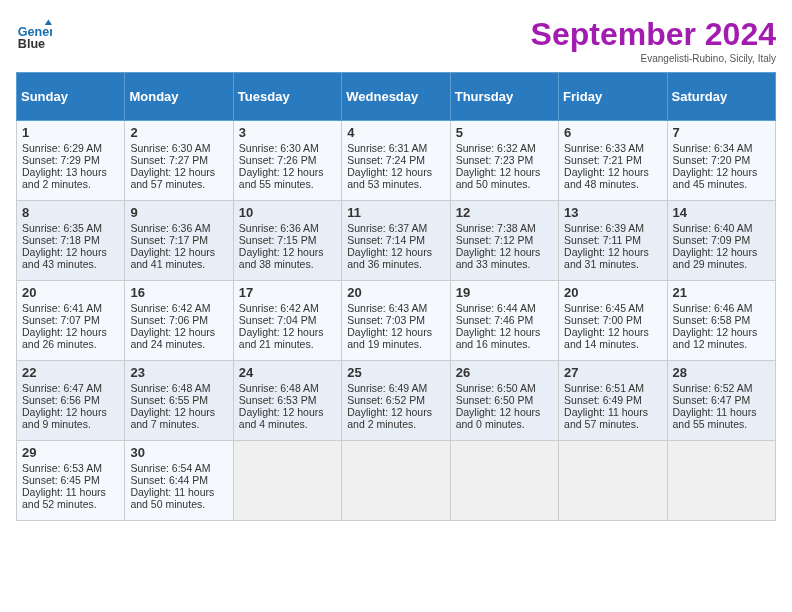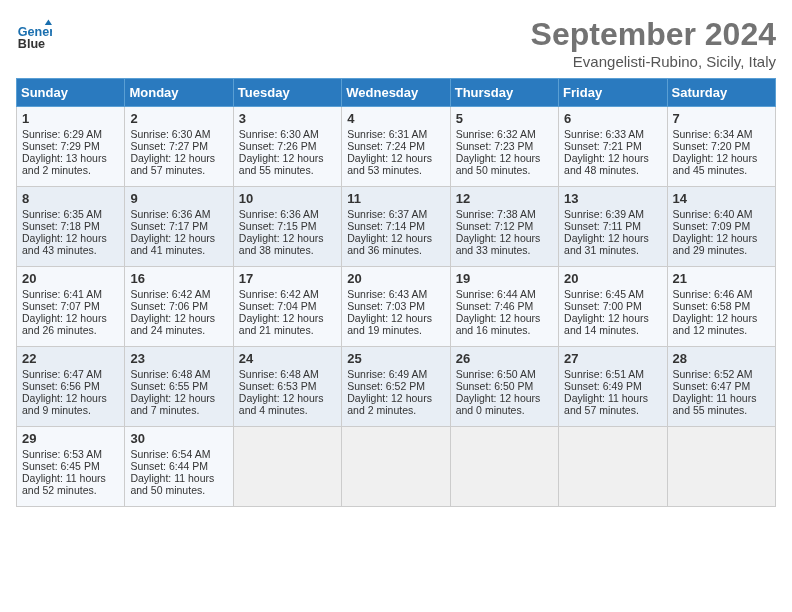--- a/index.html
+++ b/index.html
@@ -24,37 +24,37 @@
       width: 36px;
       height: 36px;
       margin-right: 4px;
     }
     .title-area {
       text-align: right;
     }
     .cal-title {
       font-size: 32px;
       font-weight: bold;
-      color: #737373;
+      color: #a21caf;
     }
     .cal-subtitle {
-      font-size: 15px;
+      font-size: 10px;
       color: #555;
     }
     table {
       width: 100%;
       border-collapse: collapse;
       table-layout: fixed;
     }
     thead tr th {
       background-color: #2a7abf;
       color: #fff;
       font-size: 13px;
       font-weight: bold;
-      padding: 6px 4px;
+      padding: 16px 4px;
       text-align: left;
       border: 1px solid #5a9fd4;
     }
     tbody tr td {
       border: 1px solid #ccc;
       vertical-align: top;
       padding: 4px 5px;
       font-size: 10.5px;
       color: #333;
       height: 80px;

